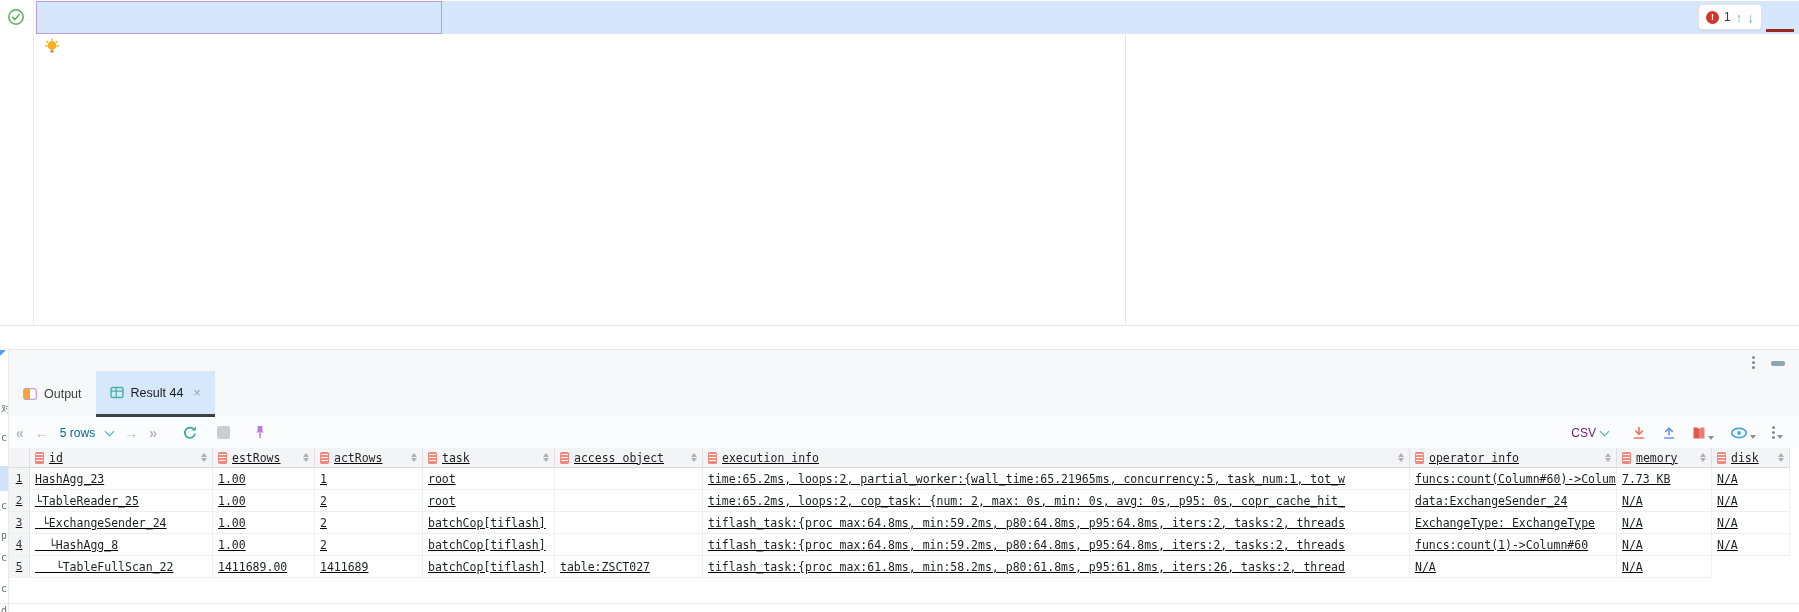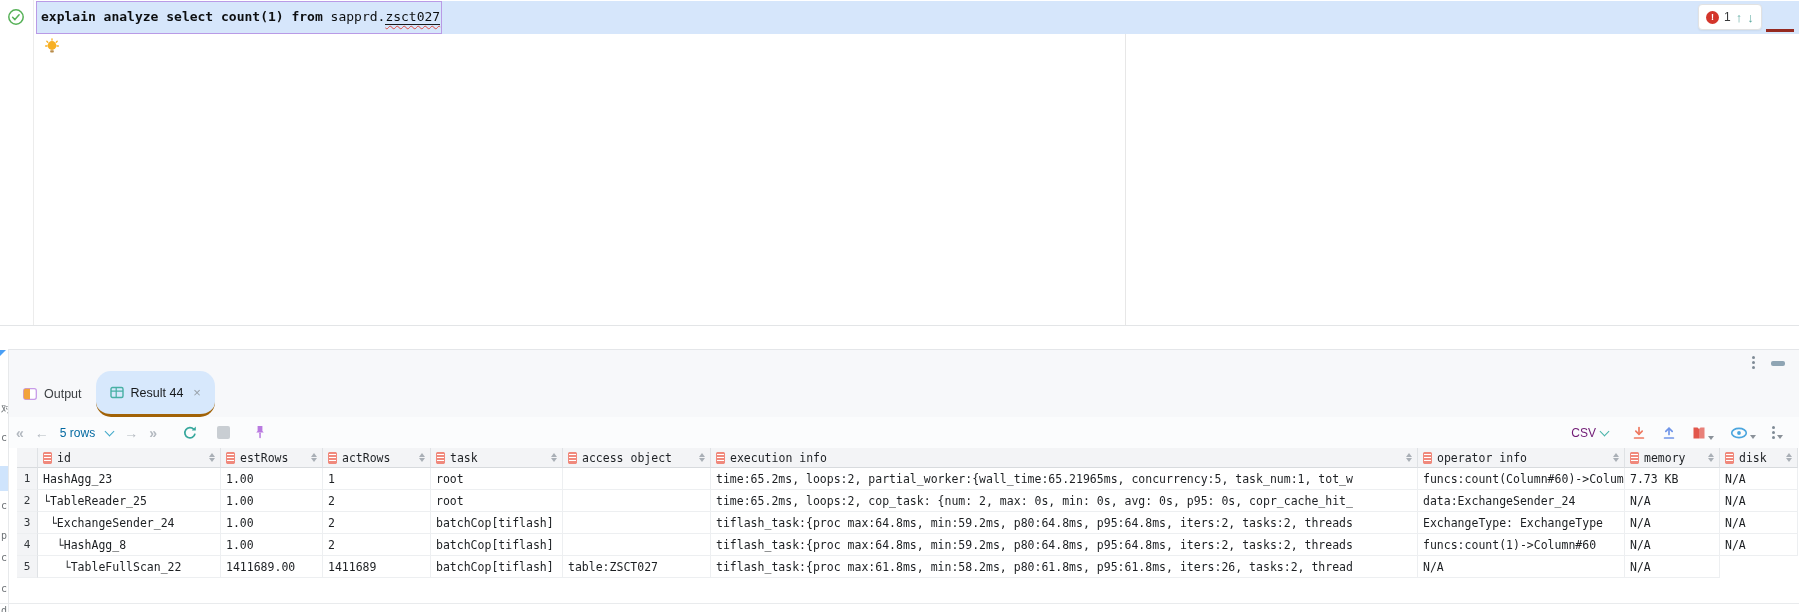--- a/index.html
+++ b/index.html
@@ -31,43 +31,43 @@
   .errstripe{position:absolute;left:1766px;top:29px;width:28px;height:3px;background:#952a21;}
 
   
   .paneltop{position:absolute;left:0;top:349px;right:0;height:68px;background:#f7f8fa;
             border-top:1px solid #e4e6e9;}
   .winkebab{position:absolute;top:356px;right:44px;width:3px;display:flex;flex-direction:column;gap:2px;}
   .winkebab i{width:3px;height:3px;border-radius:50%;background:#7f8b96;}
   .windash{position:absolute;top:361px;right:14px;width:14px;height:5px;border-radius:2px;background:#8fa5b4;}
   .tabs{position:absolute;left:9px;top:371px;height:46px;display:flex;}
   .tab{display:flex;align-items:center;gap:7px;padding:0 14px;font-size:12.5px;color:#3c4043;text-align:right;}
-  .tab.selected{background:#d7e8fc;border-bottom:3px solid #a16207;color:#17191b;border-radius:15px;}
+  .tab.selected{background:#d7e8fc;border-bottom:3px solid #404040;color:#17191b;}
   .tab .close{color:#98a0a8;font-size:13px;margin-left:3px;}
   .outicon{display:inline-block;}
 
   .toolbar{position:absolute;left:0;top:417px;right:0;height:31px;background:#fbfcfd;
            display:flex;align-items:center;}
   .tb-left{display:flex;align-items:center;gap:11px;margin-left:16px;}
   .tb-right{display:flex;align-items:center;gap:16px;margin-left:auto;margin-right:16px;}
   .nav-glyph{color:#b3b9c0;font-size:14px;font-weight:700;line-height:1;}
   .rows-label{color:#0369a1;font-size:12px;}
   .chev{display:inline-block;width:6px;height:6px;border-right:1.6px solid #3fa8c9;
         border-bottom:1.6px solid #3fa8c9;transform:rotate(45deg);margin-top:-3px;}
   .chev.teal{border-color:#47b3a9;}
   .stop-sq{width:13px;height:13px;border-radius:2px;background:#c9ced3;}
   .csv-label{color:#701a75;font-size:12px;}
   .mini-caret{width:0;height:0;border-left:3px solid transparent;border-right:3px solid transparent;
               border-top:4px solid #8a9199;margin-left:2px;}
   .icon-pair{display:flex;align-items:flex-end;}
 
   
-  .gridwrap{position:absolute;left:17px;top:448px;width:1781px;display:grid;
+  .gridwrap{position:absolute;left:9px;top:448px;width:1781px;display:grid;
             grid-template-columns:21px 183px 102px 108px 132px 148px 707px 207px 95px 78px;
-            font-family:"DejaVu Sans Mono",monospace;font-size:11.5px;}
+            font-family:"DejaVu Sans Mono",monospace;font-size:11.5px;text-decoration:underline;}
   .hcell{height:20px;background:#f3f4f6;border-bottom:1px solid #d8dbde;border-right:1px solid #dfe2e5;
          display:flex;align-items:center;gap:5px;padding:0 5px;color:#1d2024;overflow:hidden;
          box-sizing:border-box;}
   .hcell.hnum{padding:0;}
   .colicon{flex:none;width:9px;height:12px;border-radius:2px;
            background:linear-gradient(to bottom,#f0897c 0 2px,#fff 2px 3px,#f0897c 3px 5px,
                       #fff 5px 6px,#f0897c 6px 8px,#fff 8px 9px,#f0897c 9px 12px);
            outline:1px solid #f0897c;outline-offset:-1px;}
   .sort{margin-left:auto;display:flex;flex-direction:column;gap:1px;flex:none;}
   .sort i{display:block;width:0;height:0;border-left:3px solid transparent;border-right:3px solid transparent;}
@@ -96,21 +96,20 @@
   <div class="editor">
     <div class="gutter"></div>
     <div class="selband"></div>
     <div class="selborder"></div>
 
     <svg class="check-icon" width="18" height="18" viewBox="0 0 18 18">
       <circle cx="9" cy="9" r="7.2" fill="none" stroke="#56b157" stroke-width="1.5"></circle>
       <path d="M5.6 9.3l2.3 2.3 4.2-4.8" fill="none" stroke="#56b157" stroke-width="1.5" stroke-linecap="round" stroke-linejoin="round"></path>
     </svg>
 
-    <div class="sqlline"><span class="kw">explain analyze select count(1) from</span><span class="plain"> sapprd.</span><span class="plain tblref">zsct027</span></div>
 
     <svg class="bulb-icon" width="16" height="17" viewBox="0 0 16 17">
       <circle cx="8" cy="7.5" r="4.4" fill="#f7b024"></circle>
       <g stroke="#f7b024" stroke-width="1.3" stroke-linecap="round">
         <path d="M8 0.8v1.4"></path>
           <path d="M2.8 3.2l1 1"></path>
           <path d="M13.2 3.2l-1 1"></path>
         <path d="M1.6 8h1.4"></path>
           <path d="M13 8h1.4"></path>
       </g>

